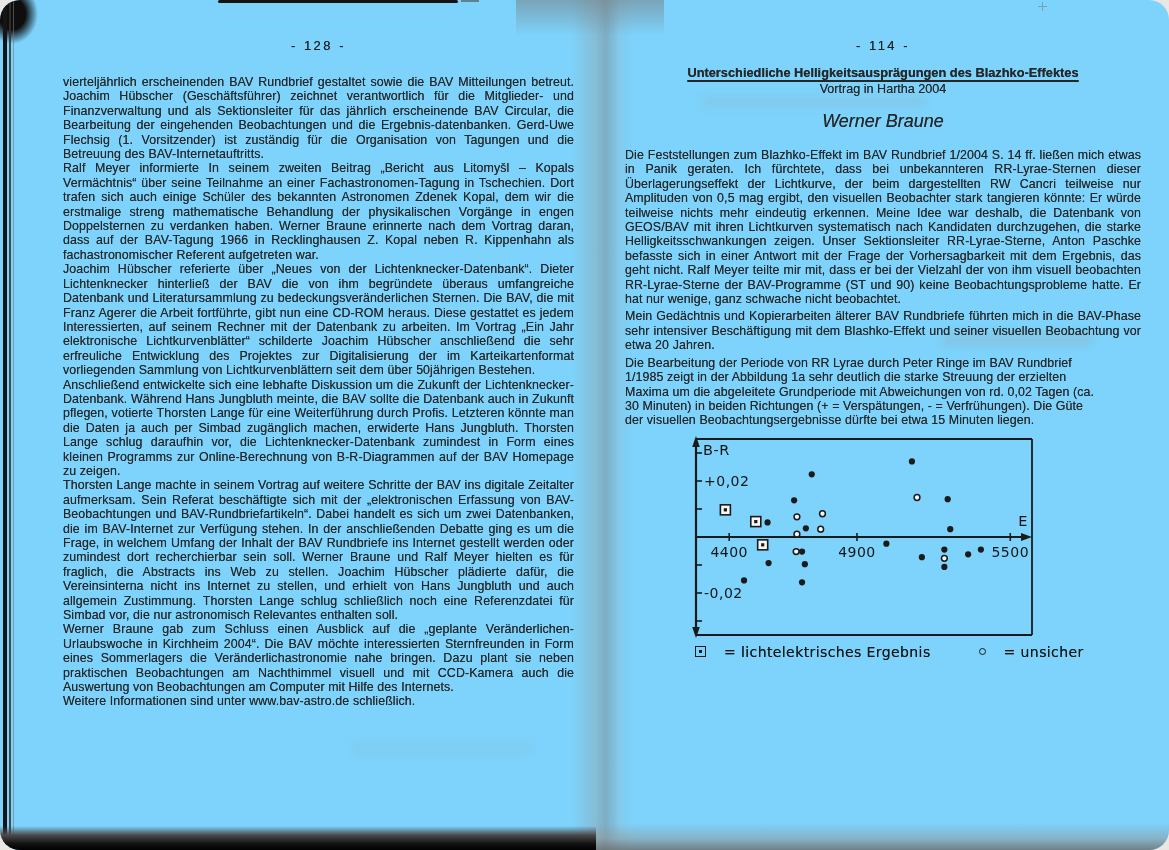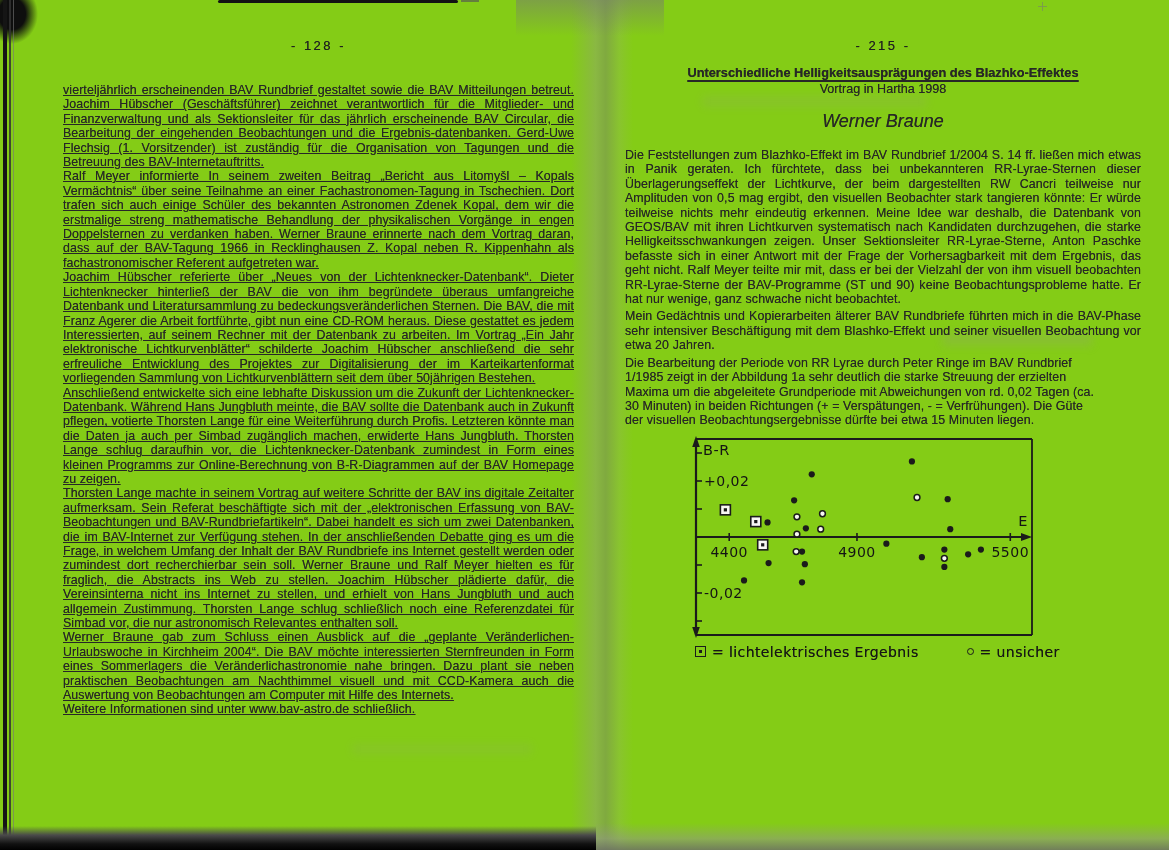--- a/index.html
+++ b/index.html
@@ -1,19 +1,19 @@
 <!DOCTYPE html>
 <html><head>
 <meta charset="utf-8">
 <style>
   html,body{margin:0;padding:0;background:#e8e7e4;}
   .scan{
     position:relative;width:1169px;height:850px;overflow:hidden;
-    background:#84cc16;
-    font-family:"Liberation Sans",sans-serif;color:#272727;
+    background:#7dd3fc;
+    font-family:"Liberation Sans",sans-serif;color:#272727;border-radius:20px;
   }
   
   .spine-l1{position:absolute;left:3px;top:0;width:4px;height:850px;background:#151515;}
   .spine-l2{position:absolute;left:9px;top:0;width:2px;height:850px;background:#333;opacity:.85;}
   .spine-l3{position:absolute;left:13px;top:0;width:1px;height:850px;background:#777;opacity:.6;}
   .corner-blob{position:absolute;left:-14px;top:-16px;width:52px;height:60px;
     background:radial-gradient(closest-side,#0e0e0e 52%,rgba(14,14,14,0) 100%);}
   .top-edge-line{position:absolute;left:218px;top:0;width:240px;height:3px;background:#131313;border-radius:2px;}
   .top-edge-line2{position:absolute;left:461px;top:0;width:18px;height:2px;background:#555;opacity:.65;}
   .gutter{position:absolute;left:571px;top:0;width:62px;height:850px;
@@ -33,40 +33,40 @@
   .sm3{left:352px;top:744px;width:180px;height:10px;opacity:.6;}
 
   
   .page{position:absolute;top:38px;}
   .page-left{left:63px;width:511px;}
   .page-right{left:625px;width:516px;}
   .pagenum{text-align:center;font-size:13px;letter-spacing:2.5px;color:#1f1f1f;
     text-shadow:0 0 .35px rgba(30,30,30,.7);}
   .par{margin:0;font-size:12.4px;line-height:14.4px;text-align:justify;
     text-shadow:0 0 .35px rgba(30,30,30,.7);letter-spacing:.1px;}
-  .pars-left{margin-top:30px;text-decoration:underline;}
+  .pars-left{margin-top:22px;}
   .pars-right{margin-top:16px;}
   .pars-right .par{margin-top:3px;}
   .pars-right .par:first-child{margin-top:0;}
   .par.left{text-align:left;max-width:478px;}
   .title-block{margin-top:12px;text-align:center;}
   .art-title{font-size:12.8px;font-weight:bold;line-height:16px;
     text-decoration:underline;text-underline-offset:3px;text-decoration-thickness:1.5px;
     text-shadow:0 0 .35px rgba(30,30,30,.8);}
   .art-subtitle{font-size:12.6px;line-height:16px;text-shadow:0 0 .35px rgba(30,30,30,.7);}
   .art-author{margin-top:14px;text-align:center;font-size:18px;
     text-shadow:0 0 .35px rgba(30,30,30,.7);font-style:italic;}
 
   
   .figure{margin-top:8px;margin-left:65px;width:348px;}
   .figure svg{display:block;}
   .legend-row{margin-top:6px;margin-left:5px;display:flex;align-items:center;gap:8px;
     font-family:"DejaVu Sans",sans-serif;font-size:14px;color:#161616;letter-spacing:.4px;
     text-shadow:0 0 .3px rgba(20,20,20,.7);white-space:nowrap;}
-  .legend-item{display:flex;align-items:center;gap:6px;}
+  .legend-item{display:flex;align-items:center;gap:18px;}
   .legend-item + .legend-item{margin-left:40px;}
   .sym-sq{width:9px;height:9px;border:1.7px solid #1b1b1b;display:inline-flex;
     align-items:center;justify-content:center;flex:0 0 auto;}
   .sym-sq span{width:3px;height:3px;background:#1b1b1b;display:block;}
   .sym-circ{width:5px;height:5px;border:1.7px solid #1b1b1b;border-radius:50%;flex:0 0 auto;}
   .fig-caption{margin-top:14px;margin-left:-65px;font-size:12.4px;
     text-shadow:0 0 .35px rgba(30,30,30,.7);}
 </style>
 </head>
 <body>
@@ -98,24 +98,24 @@
         <p class="par">Ralf Meyer informierte In seinem zweiten Beitrag „Bericht aus Litomyšl – Kopals Vermächtnis“ über seine Teilnahme an einer Fachastronomen-Tagung in Tschechien. Dort trafen sich auch einige Schüler des bekannten Astronomen Zdenek Kopal, dem wir die erstmalige streng mathematische Behandlung der physikalischen Vorgänge in engen Doppelsternen zu verdanken haben. Werner Braune erinnerte nach dem Vortrag daran, dass auf der BAV-Tagung 1966 in Recklinghausen Z. Kopal neben R. Kippenhahn als fachastronomischer Referent aufgetreten war.</p>
         <p class="par">Joachim Hübscher referierte über „Neues von der Lichtenknecker-Datenbank“. Dieter Lichtenknecker hinterließ der BAV die von ihm begründete überaus umfangreiche Datenbank und Literatursammlung zu bedeckungsveränderlichen Sternen. Die BAV, die mit Franz Agerer die Arbeit fortführte, gibt nun eine CD-ROM heraus. Diese gestattet es jedem Interessierten, auf seinem Rechner mit der Datenbank zu arbeiten. Im Vortrag „Ein Jahr elektronische Lichtkurvenblätter“ schilderte Joachim Hübscher anschließend die sehr erfreuliche Entwicklung des Projektes zur Digitalisierung der im Karteikartenformat vorliegenden Sammlung von Lichtkurvenblättern seit dem über 50jährigen Bestehen.</p>
         <p class="par">Anschließend entwickelte sich eine lebhafte Diskussion um die Zukunft der Lichtenknecker-Datenbank. Während Hans Jungbluth meinte, die BAV sollte die Datenbank auch in Zukunft pflegen, votierte Thorsten Lange für eine Weiterführung durch Profis. Letzteren könnte man die Daten ja auch per Simbad zugänglich machen, erwiderte Hans Jungbluth. Thorsten Lange schlug daraufhin vor, die Lichtenknecker-Datenbank zumindest in Form eines kleinen Programms zur Online-Berechnung von B-R-Diagrammen auf der BAV Homepage zu zeigen.</p>
         <p class="par">Thorsten Lange machte in seinem Vortrag auf weitere Schritte der BAV ins digitale Zeitalter aufmerksam. Sein Referat beschäftigte sich mit der „elektronischen Erfassung von BAV-Beobachtungen und BAV-Rundbriefartikeln“. Dabei handelt es sich um zwei Datenbanken, die im BAV-Internet zur Verfügung stehen. In der anschließenden Debatte ging es um die Frage, in welchem Umfang der Inhalt der BAV Rundbriefe ins Internet gestellt werden oder zumindest dort recherchierbar sein soll. Werner Braune und Ralf Meyer hielten es für fraglich, die Abstracts ins Web zu stellen. Joachim Hübscher plädierte dafür, die Vereinsinterna nicht ins Internet zu stellen, und erhielt von Hans Jungbluth und auch allgemein Zustimmung. Thorsten Lange schlug schließlich noch eine Referenzdatei für Simbad vor, die nur astronomisch Relevantes enthalten soll.</p>
         <p class="par">Werner Braune gab zum Schluss einen Ausblick auf die „geplante Veränderlichen-Urlaubswoche in Kirchheim 2004“. Die BAV möchte interessierten Sternfreunden in Form eines Sommerlagers die Veränderlichastronomie nahe bringen. Dazu plant sie neben praktischen Beobachtungen am Nachthimmel visuell und mit CCD-Kamera auch die Auswertung von Beobachtungen am Computer mit Hilfe des Internets.</p>
         <p class="par">Weitere Informationen sind unter www.bav-astro.de schließlich.</p>
       </div>
   </div>
 
   <div class="page page-right">
-    <div class="pagenum">- 215 -</div>
+    <div class="pagenum">- 114 -</div>
     <div class="title-block">
       <div class="art-title">Unterschiedliche Helligkeitsausprägungen des Blazhko-Effektes</div>
-      <div class="art-subtitle">Vortrag in Hartha 1998</div>
+      <div class="art-subtitle">Vortrag in Hartha 2004</div>
     </div>
     <div class="art-author">Werner Braune</div>
     <div class="pars-right" id="right-pars">
         <p class="par">Die Feststellungen zum Blazhko-Effekt im BAV Rundbrief 1/2004 S. 14 ff. ließen mich etwas in Panik geraten. Ich fürchtete, dass bei unbekannteren RR-Lyrae-Sternen dieser Überlagerungseffekt der Lichtkurve, der beim dargestellten RW Cancri teilweise nur Amplituden von 0,5 mag ergibt, den visuellen Beobachter stark tangieren könnte: Er würde teilweise nichts mehr eindeutig erkennen. Meine Idee war deshalb, die Datenbank von GEOS/BAV mit ihren Lichtkurven systematisch nach Kandidaten durchzugehen, die starke Helligkeitsschwankungen zeigen. Unser Sektionsleiter RR-Lyrae-Sterne, Anton Paschke befasste sich in einer Antwort mit der Frage der Vorhersagbarkeit mit dem Ergebnis, das geht nicht. Ralf Meyer teilte mir mit, dass er bei der Vielzahl der von ihm visuell beobachten RR-Lyrae-Sterne der BAV-Programme (ST und 90) keine Beobachtungsprobleme hatte. Er hat nur wenige, ganz schwache nicht beobachtet.</p>
         <p class="par">Mein Gedächtnis und Kopierarbeiten älterer BAV Rundbriefe führten mich in die BAV-Phase sehr intensiver Beschäftigung mit dem Blashko-Effekt und seiner visuellen Beobachtung vor etwa 20 Jahren.</p>
         <p class="par left">Die Bearbeitung der Periode von RR Lyrae durch Peter Ringe im BAV Rundbrief 1/1985 zeigt in der Abbildung 1a sehr deutlich die starke Streuung der erzielten Maxima um die abgeleitete Grundperiode mit Abweichungen von rd. 0,02 Tagen (ca. 30 Minuten) in beiden Richtungen (+ = Verspätungen, - = Verfrühungen). Die Güte der visuellen Beobachtungsergebnisse dürfte bei etwa 15 Minuten liegen.</p>
       </div>
 
     <div class="figure">
       <svg id="br-svg" width="348" height="202" viewBox="0 0 348 202">

